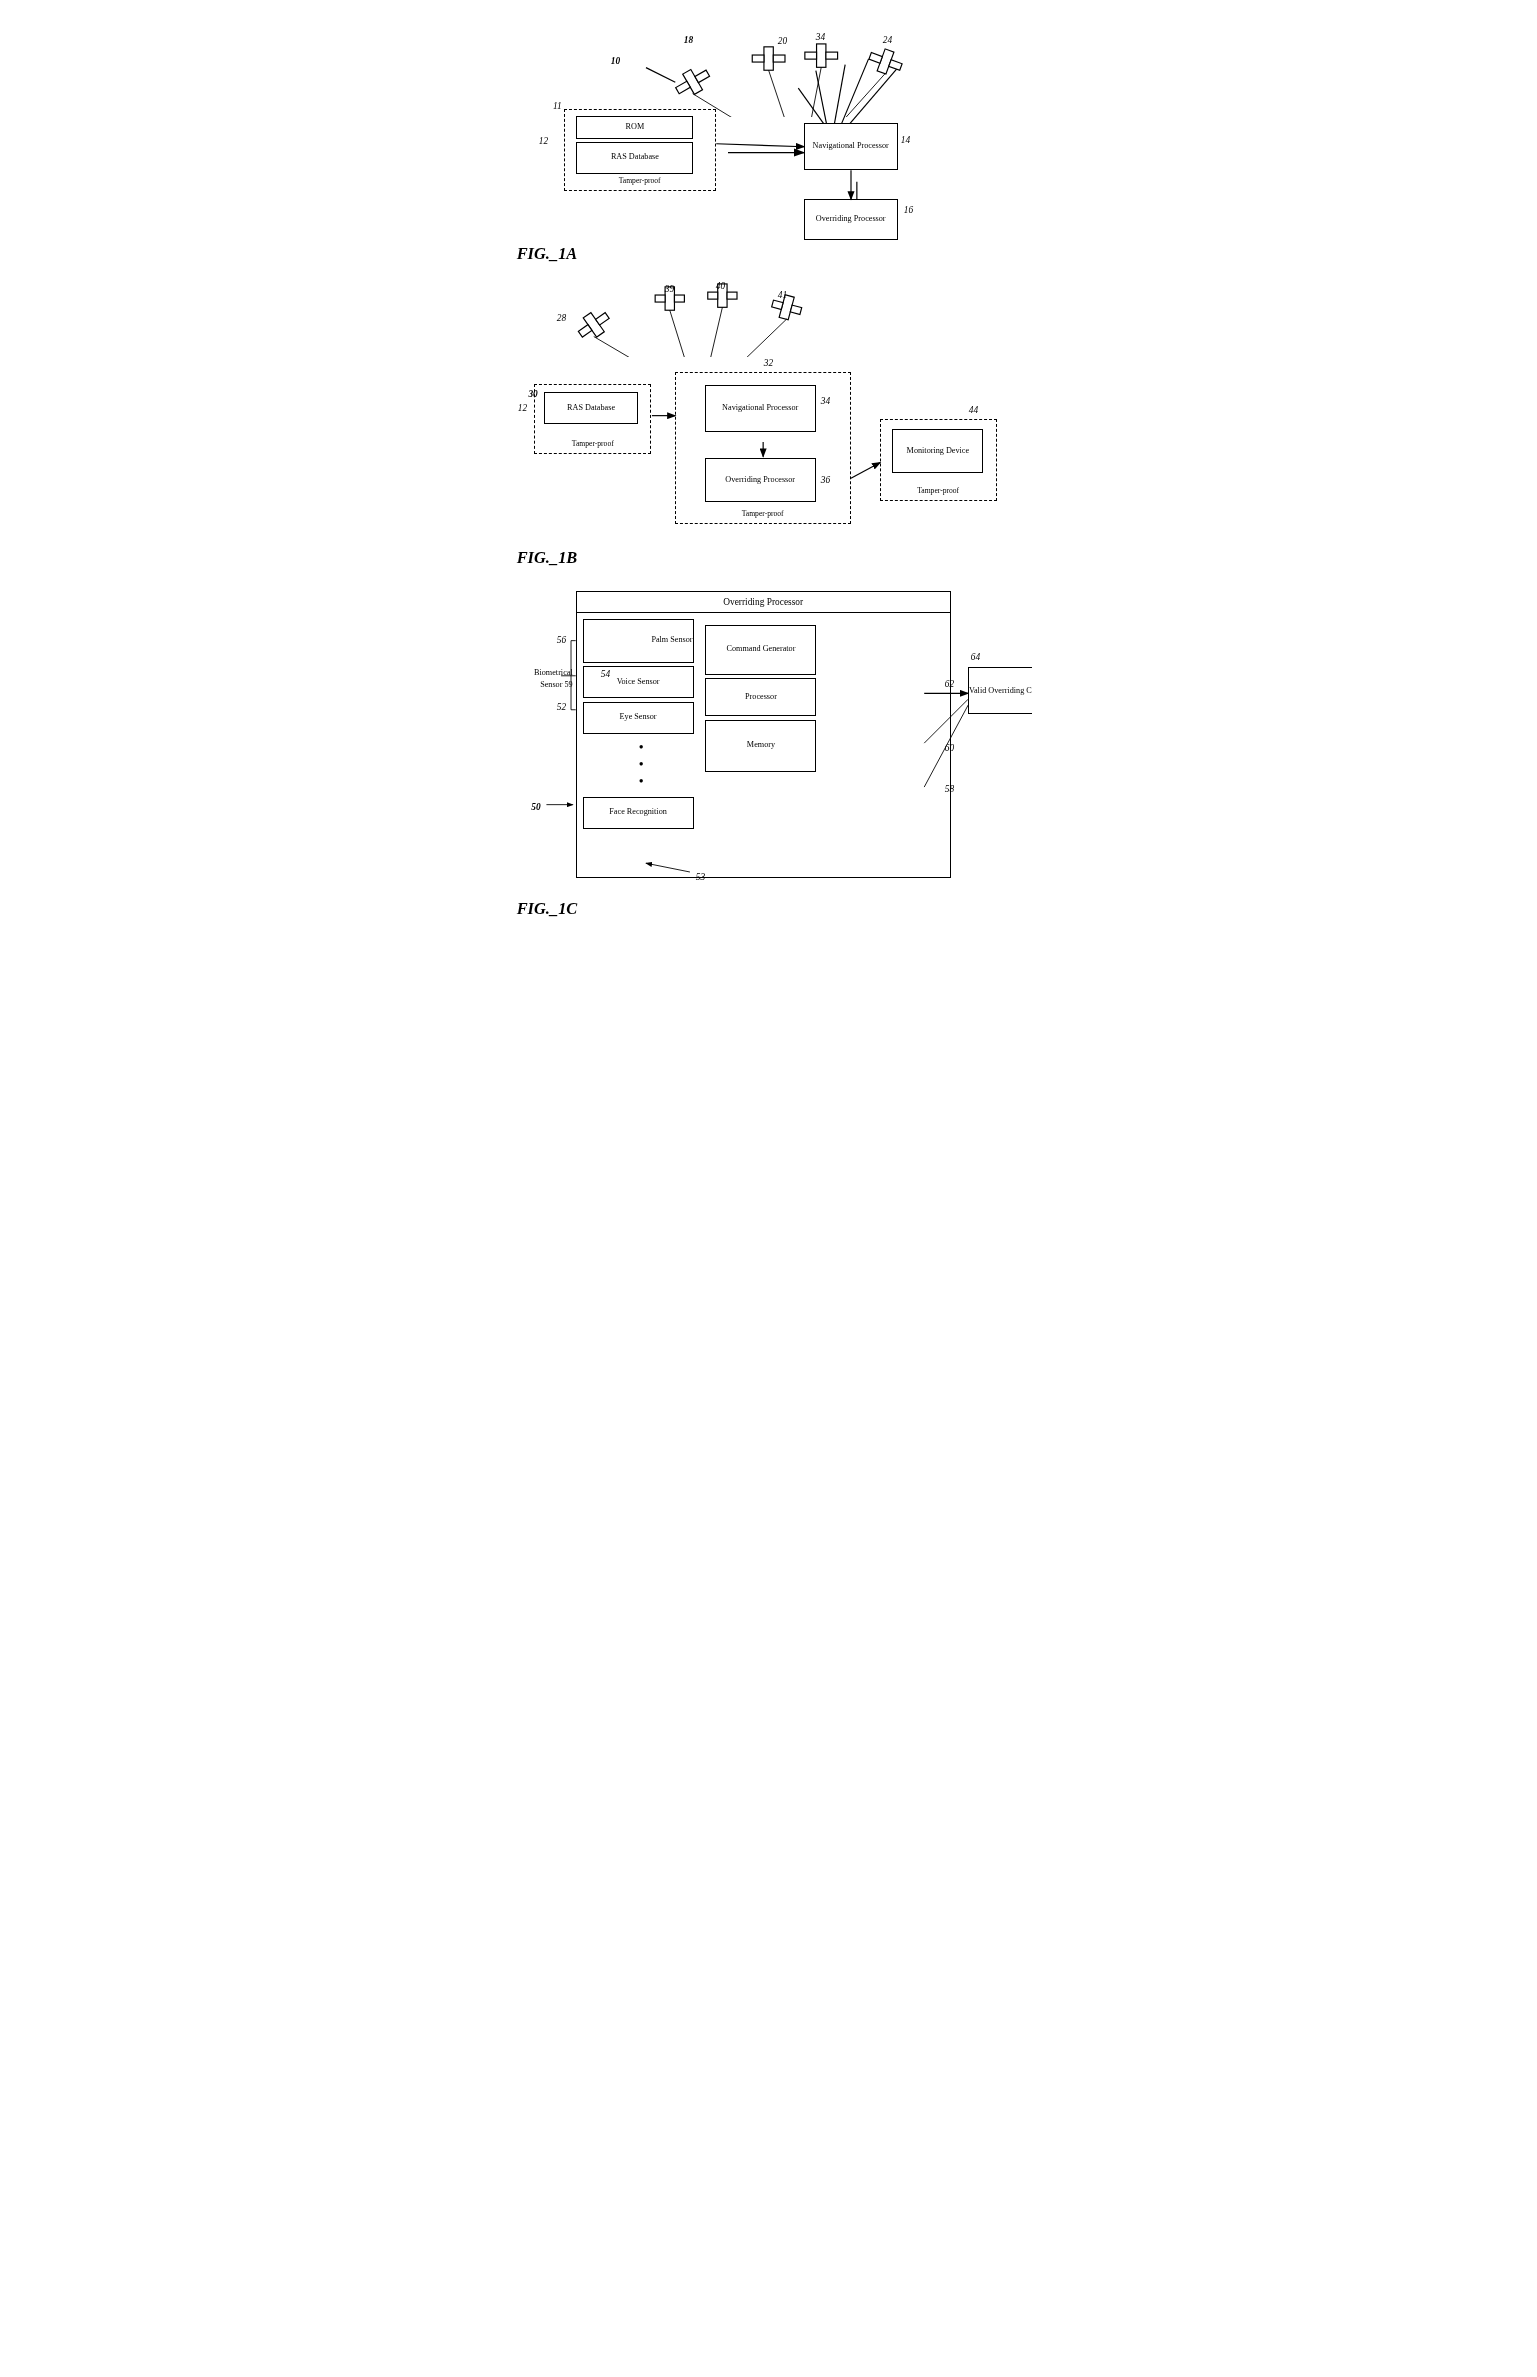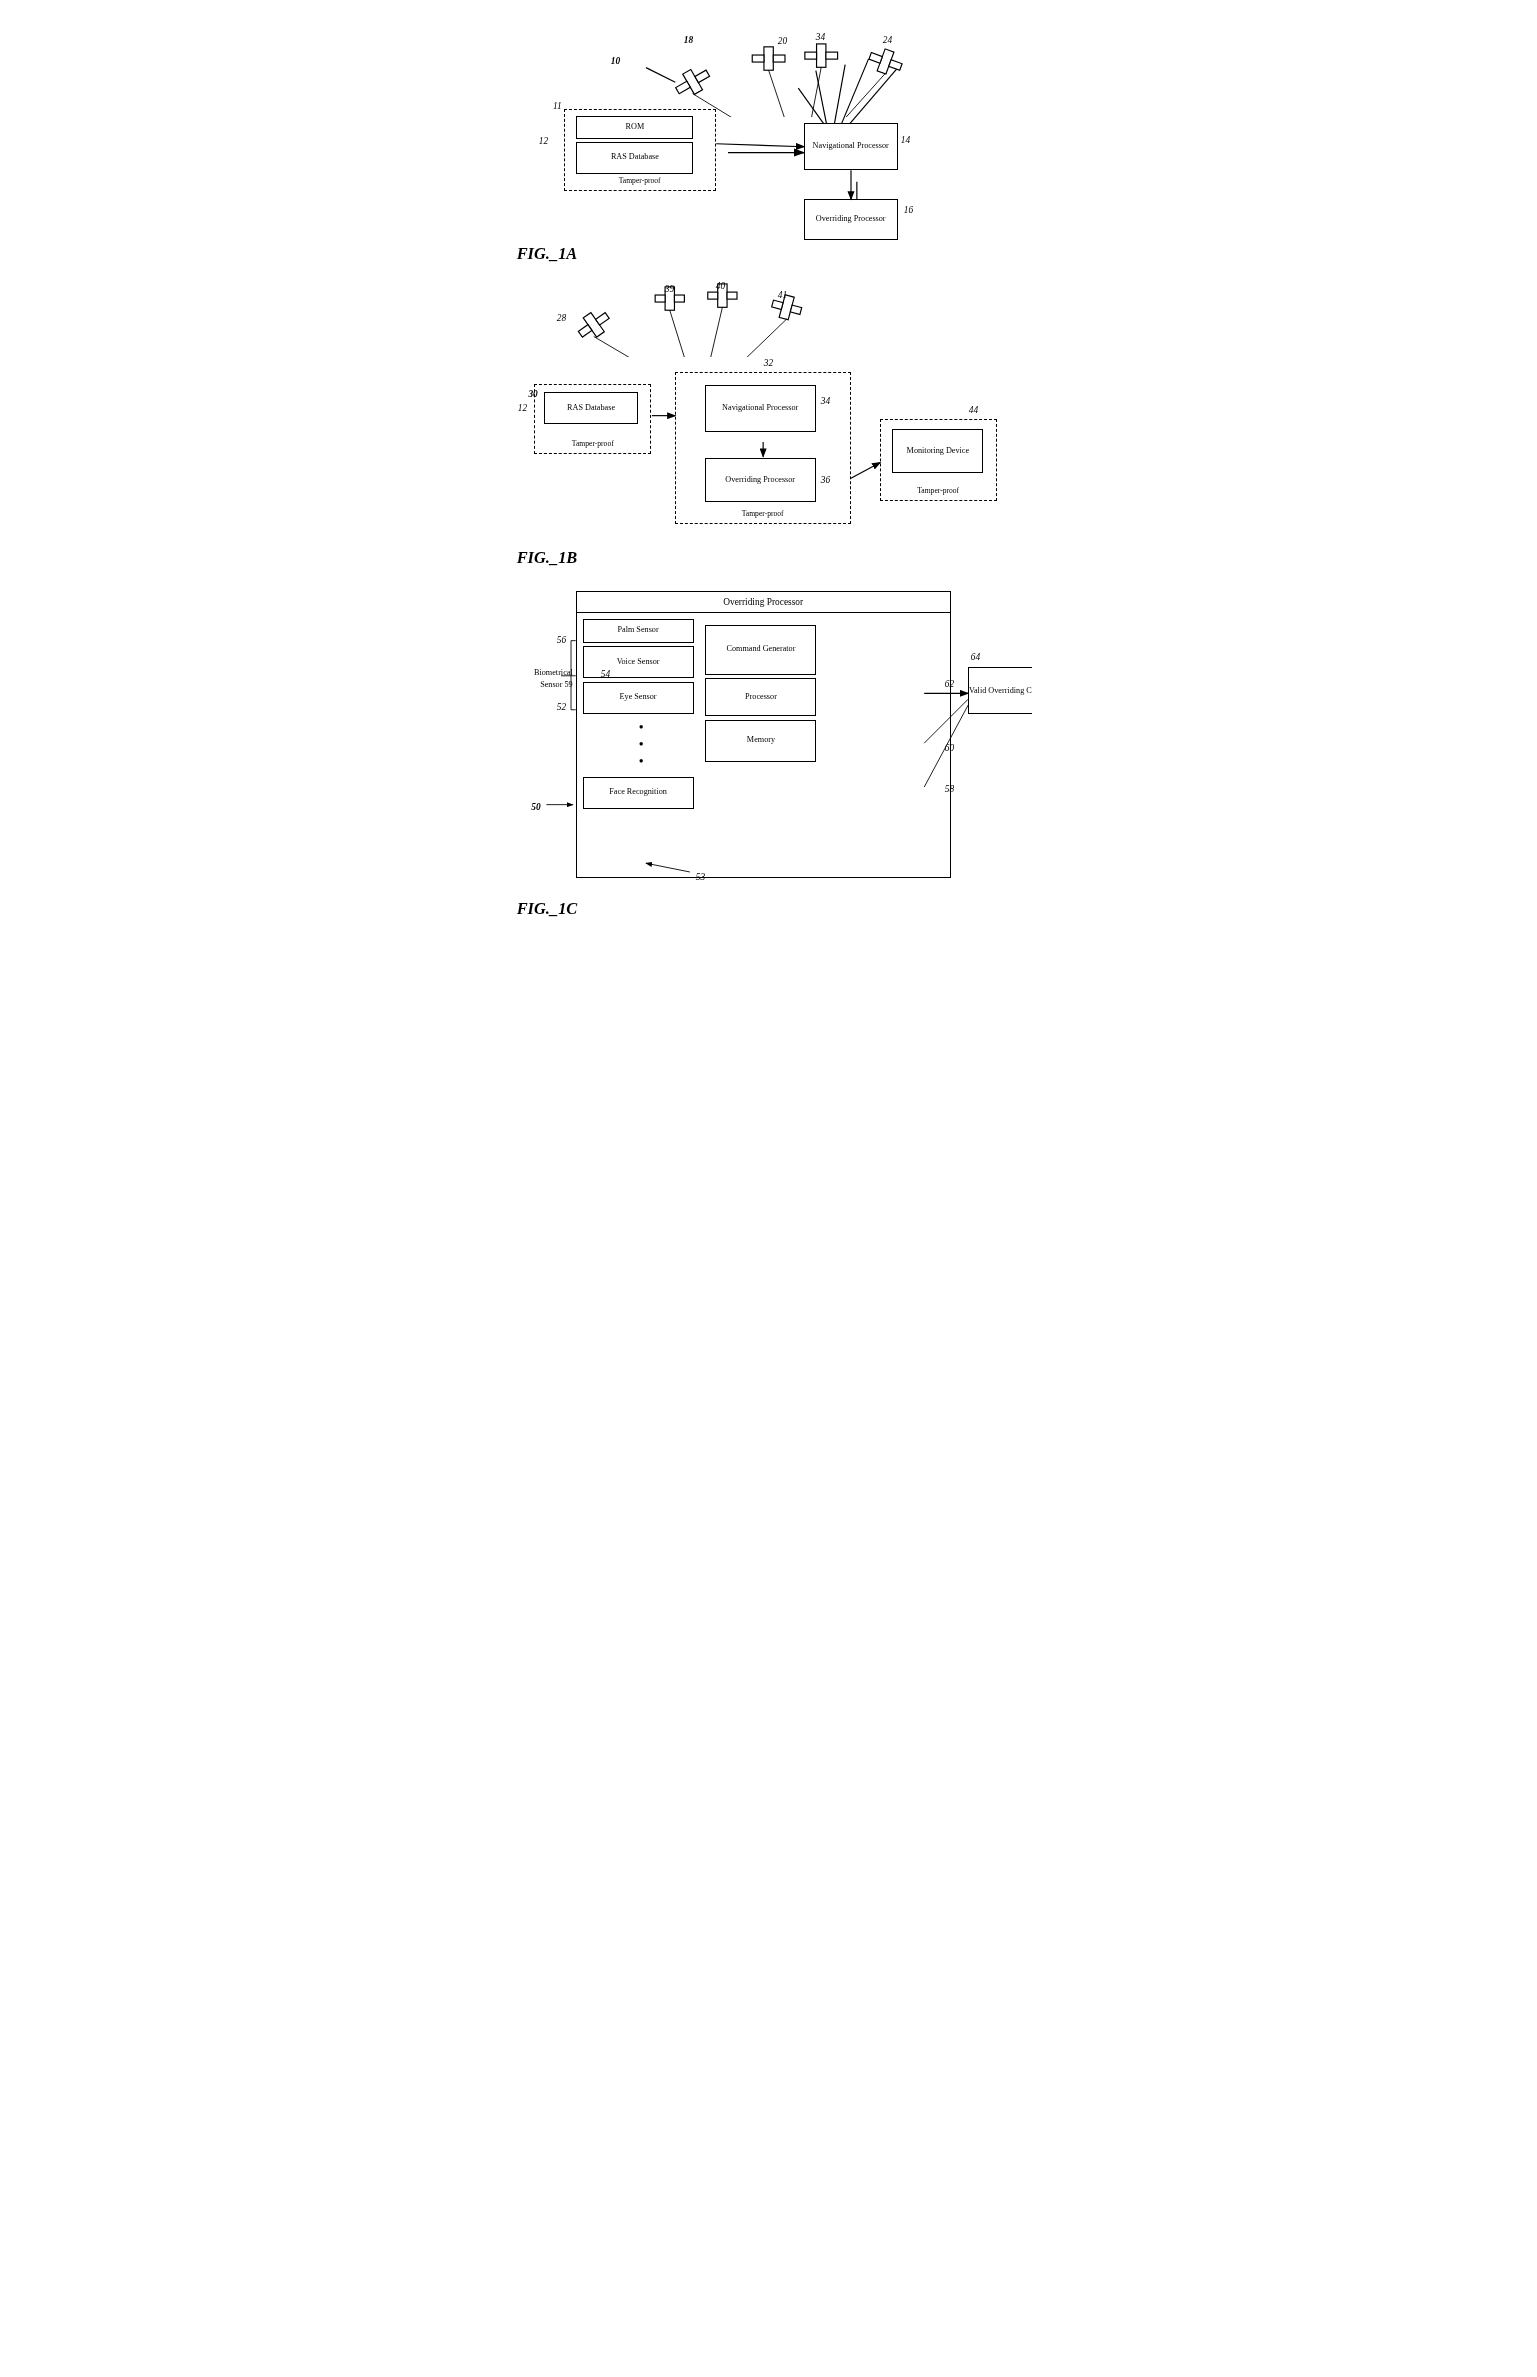--- a/index.html
+++ b/index.html
@@ -311,21 +311,21 @@
   <div class="figure-section" id="fig1c" style="margin-top:23.4px; position:relative; height:328px;">
 
     <div class="box" style="left:59px; top:5.9px; width:375px; height:287px; flex-direction:column; align-items:stretch; justify-content:flex-start; padding:0;">
 
       <div style="border-bottom:1.2px solid #000; text-align:center; padding:4.7px 0; font-size:9.4px;">Overriding Processor</div>
 
       <div style="display:flex; flex-direction:row; flex:1; padding:5.9px;">
 
         <div style="display:flex; flex-direction:column; width:117px; margin-right:5.9px; gap:3.5px; justify-content:flex-start;">
 
-          <div class="box" style="position:relative; width:111px; height:24px;">
+          <div class="box" style="position:relative; width:111px; height:44px;justify-content:flex-end;">
             <span class="box-text">Palm Sensor</span>
           </div>
 
           <div class="box" style="position:relative; width:111px; height:32px;">
             <span class="box-text">Voice Sensor</span>
           </div>
 
           <div class="box" style="position:relative; width:111px; height:32px;">
             <span class="box-text">Eye Sensor</span>
           </div>
@@ -341,21 +341,21 @@
 
           <div class="box" style="position:relative; width:111px; height:50px; margin-top:5.9px;">
             <span class="box-text">Command
 Generator</span>
           </div>
 
           <div class="box" style="position:relative; width:111px; height:38px;">
             <span class="box-text">Processor</span>
           </div>
 
-          <div class="box" style="position:relative; width:111px; height:42px;">
+          <div class="box" style="position:relative; width:111px; height:52px;">
             <span class="box-text">Memory</span>
           </div>
         </div>
       </div>
     </div>
 
     <span class="ref-num" style="left:179px; top:287px;">53</span>
 
     <div class="box" style="left:451px; top:82px; width:94px; height:47px;">
       <span class="box-text">Valid

